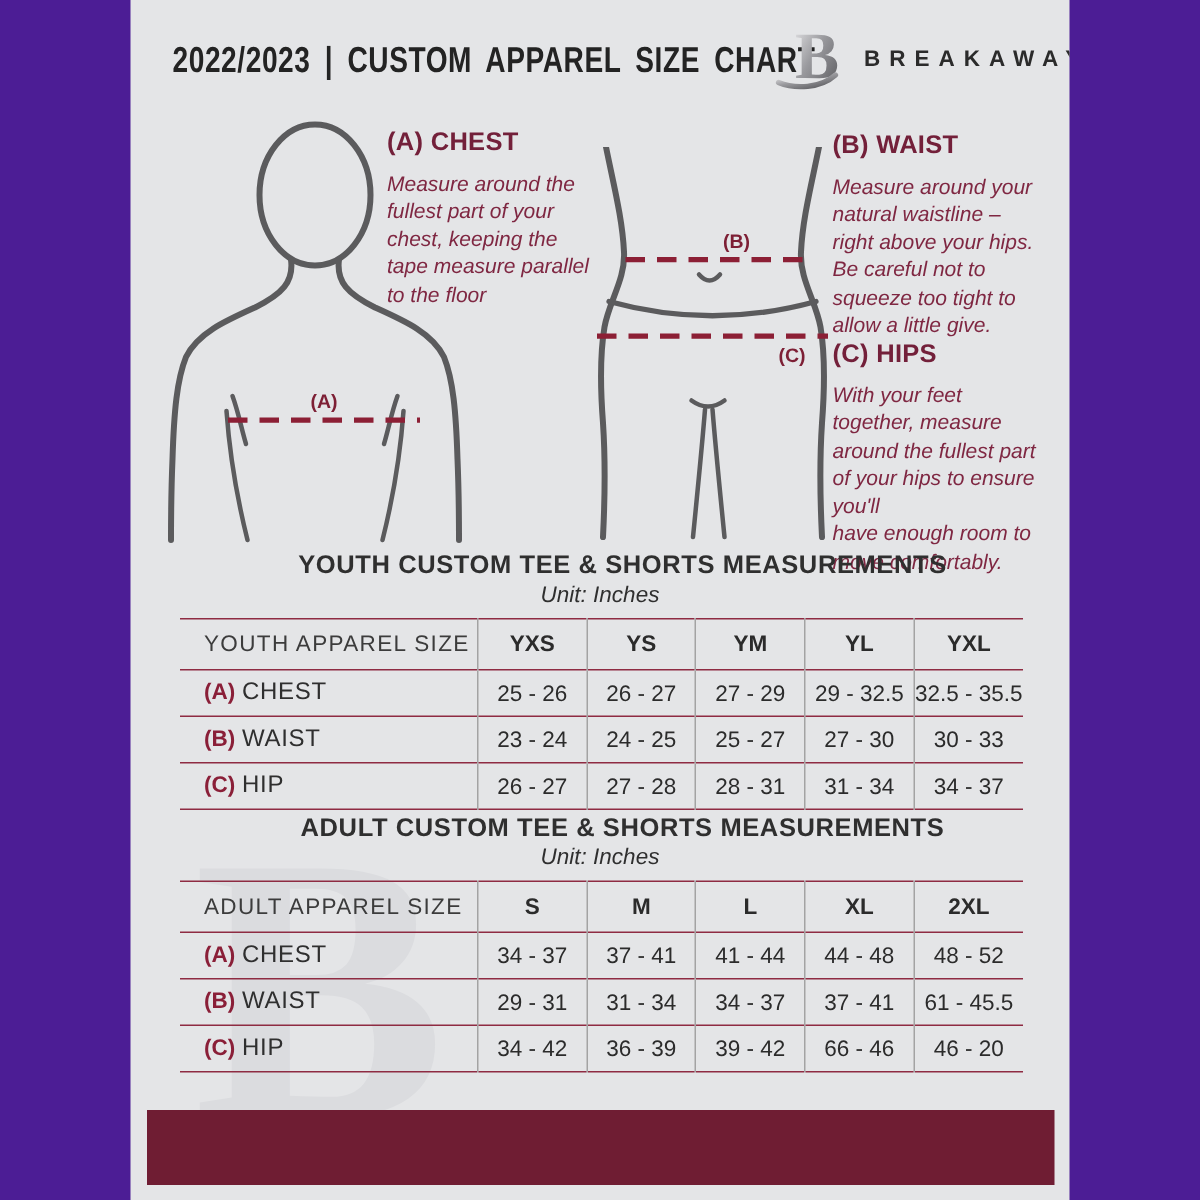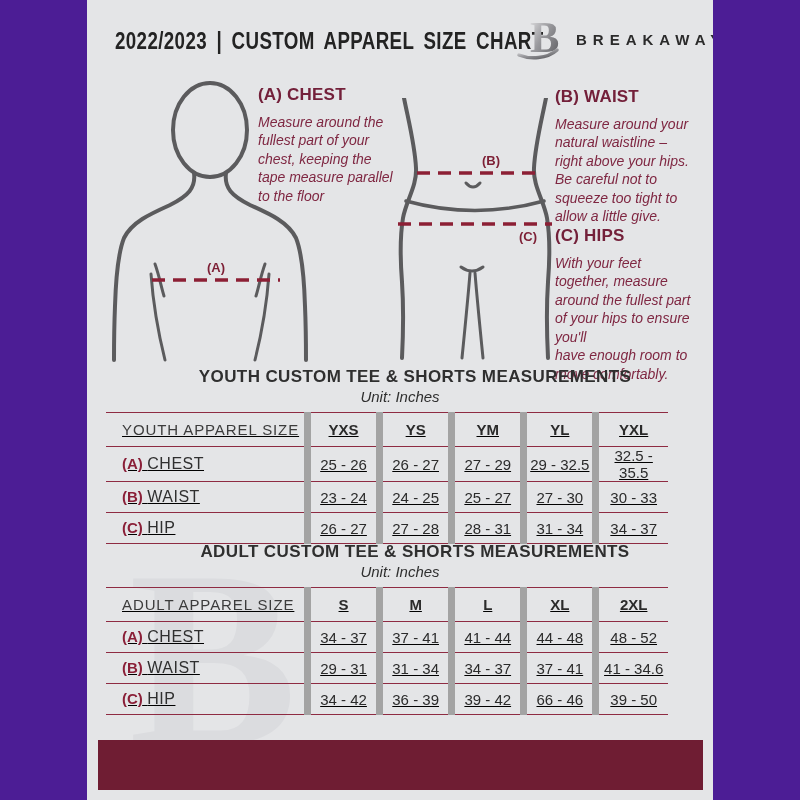--- a/index.html
+++ b/index.html
@@ -45,31 +45,30 @@
     font-size:17px;font-weight:700;color:#2f2f2f;letter-spacing:.4px;
   }
   .sec-unit{
     position:absolute;left:0;width:626px;text-align:center;z-index:2;
     font-size:15px;font-style:italic;color:#2f2f2f;
   }
   #youth-title{top:367px;} #youth-unit{top:388px;}
   #adult-title{top:542px;} #adult-unit{top:563px;}
   
   .size-table{
-    position:absolute;left:19px;width:562px;z-index:2;
+    position:absolute;left:33px;width:562px;z-index:2;
     border-collapse:collapse;table-layout:fixed;
     border-top:1px solid #8e2b42;
-    text-decoration:underline;
   }
   #youth-table{top:412px;}
   #adult-table{top:587px;}
   .size-table tr{border-bottom:1px solid #8e2b42;}
   .size-table th,.size-table td{padding:0;height:30px;text-align:center;}
   .size-table th{height:33px;}
-  .size-table th+th,.size-table td+td{border-left:7px solid #a3a3a3;}
+  .size-table th+th,.size-table td+td{border-left:1px solid #a3a3a3;}
   .col-label{width:182px;text-align:left !important;padding-left:16px !important;}
   th.col-label{font-weight:400;font-size:15px;letter-spacing:.9px;color:#3c3c3c;}
   th.size-col{font-size:15px;font-weight:700;color:#2b2b2b;}
   td.val{font-size:15px;color:#2b2b2b;}
   .row-prefix{color:#8a1f38;font-weight:700;font-size:15px;}
   .row-name{font-size:16px;color:#2f2f2f;letter-spacing:.5px;text-align:right;}
   
   .watermark{
     position:absolute;left:42px;top:533px;z-index:0;
     font-family:"Liberation Serif",serif;font-weight:700;
@@ -229,29 +228,29 @@
           <td class="val">41 - 44</td>
           <td class="val">44 - 48</td>
           <td class="val">48 - 52</td>
         </tr>
         <tr>
           <td class="col-label"><span class="row-prefix">(B)</span> <span class="row-name">WAIST</span></td>
           <td class="val">29 - 31</td>
           <td class="val">31 - 34</td>
           <td class="val">34 - 37</td>
           <td class="val">37 - 41</td>
-          <td class="val">41 - 34.6</td>
+          <td class="val">61 - 45.5</td>
         </tr>
         <tr>
           <td class="col-label"><span class="row-prefix">(C)</span> <span class="row-name">HIP</span></td>
           <td class="val">34 - 42</td>
           <td class="val">36 - 39</td>
           <td class="val">39 - 42</td>
           <td class="val">66 - 46</td>
-          <td class="val">39 - 50</td>
+          <td class="val">46 - 20</td>
         </tr>
       </tbody>
     </table>
 
     <div class="footer-bar"></div>
 
   </div>
 </div>
 
 </body></html>

